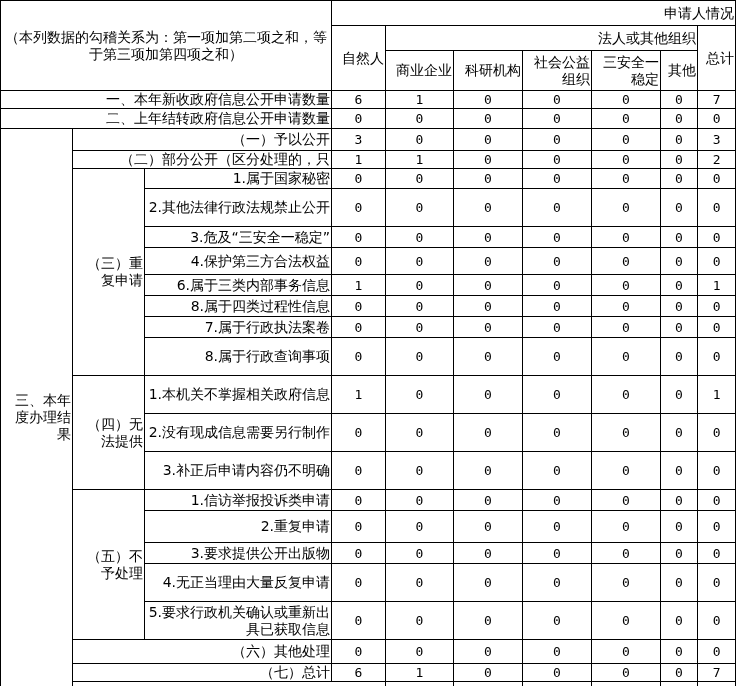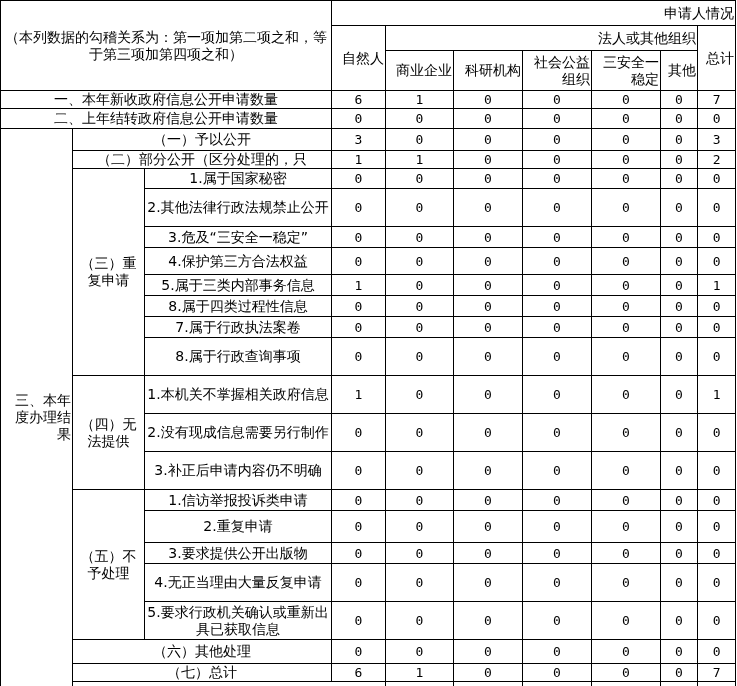--- a/index.html
+++ b/index.html
@@ -12,21 +12,21 @@
     line-height: 17px;
   }
   table.report td {
     border: 1px solid #000;
     padding: 0 1px;
     vertical-align: middle;
     overflow: hidden;
     word-break: break-all;
   }
   .c { text-align: right; }
-  .l { text-align: center; }
+  .l { text-align: right; }
   .num { text-align: center; font-family: "DejaVu Sans Mono", "Liberation Mono", monospace; font-size: 13px; }
   .note { text-align: center; font-size: 14px; line-height: 17px; padding: 0 4px; }
 </style>
 </head>
 <body>
 
 <table class="report">
   <colgroup>
     <col style="width:72px">
     <col style="width:72px">
@@ -138,21 +138,21 @@
     <td class="l">4.保护第三方合法权益</td>
     <td class="num">0</td>
     <td class="num">0</td>
     <td class="num">0</td>
     <td class="num">0</td>
     <td class="num">0</td>
     <td class="num">0</td>
     <td class="num">0</td>
   </tr>
   <tr style="height:21px">
-    <td class="l">5.属于三类内部事务信息</td>
+    <td class="l">6.属于三类内部事务信息</td>
     <td class="num">1</td>
     <td class="num">0</td>
     <td class="num">0</td>
     <td class="num">0</td>
     <td class="num">0</td>
     <td class="num">0</td>
     <td class="num">1</td>
   </tr>
   <tr style="height:21px">
     <td class="l">8.属于四类过程性信息</td>

